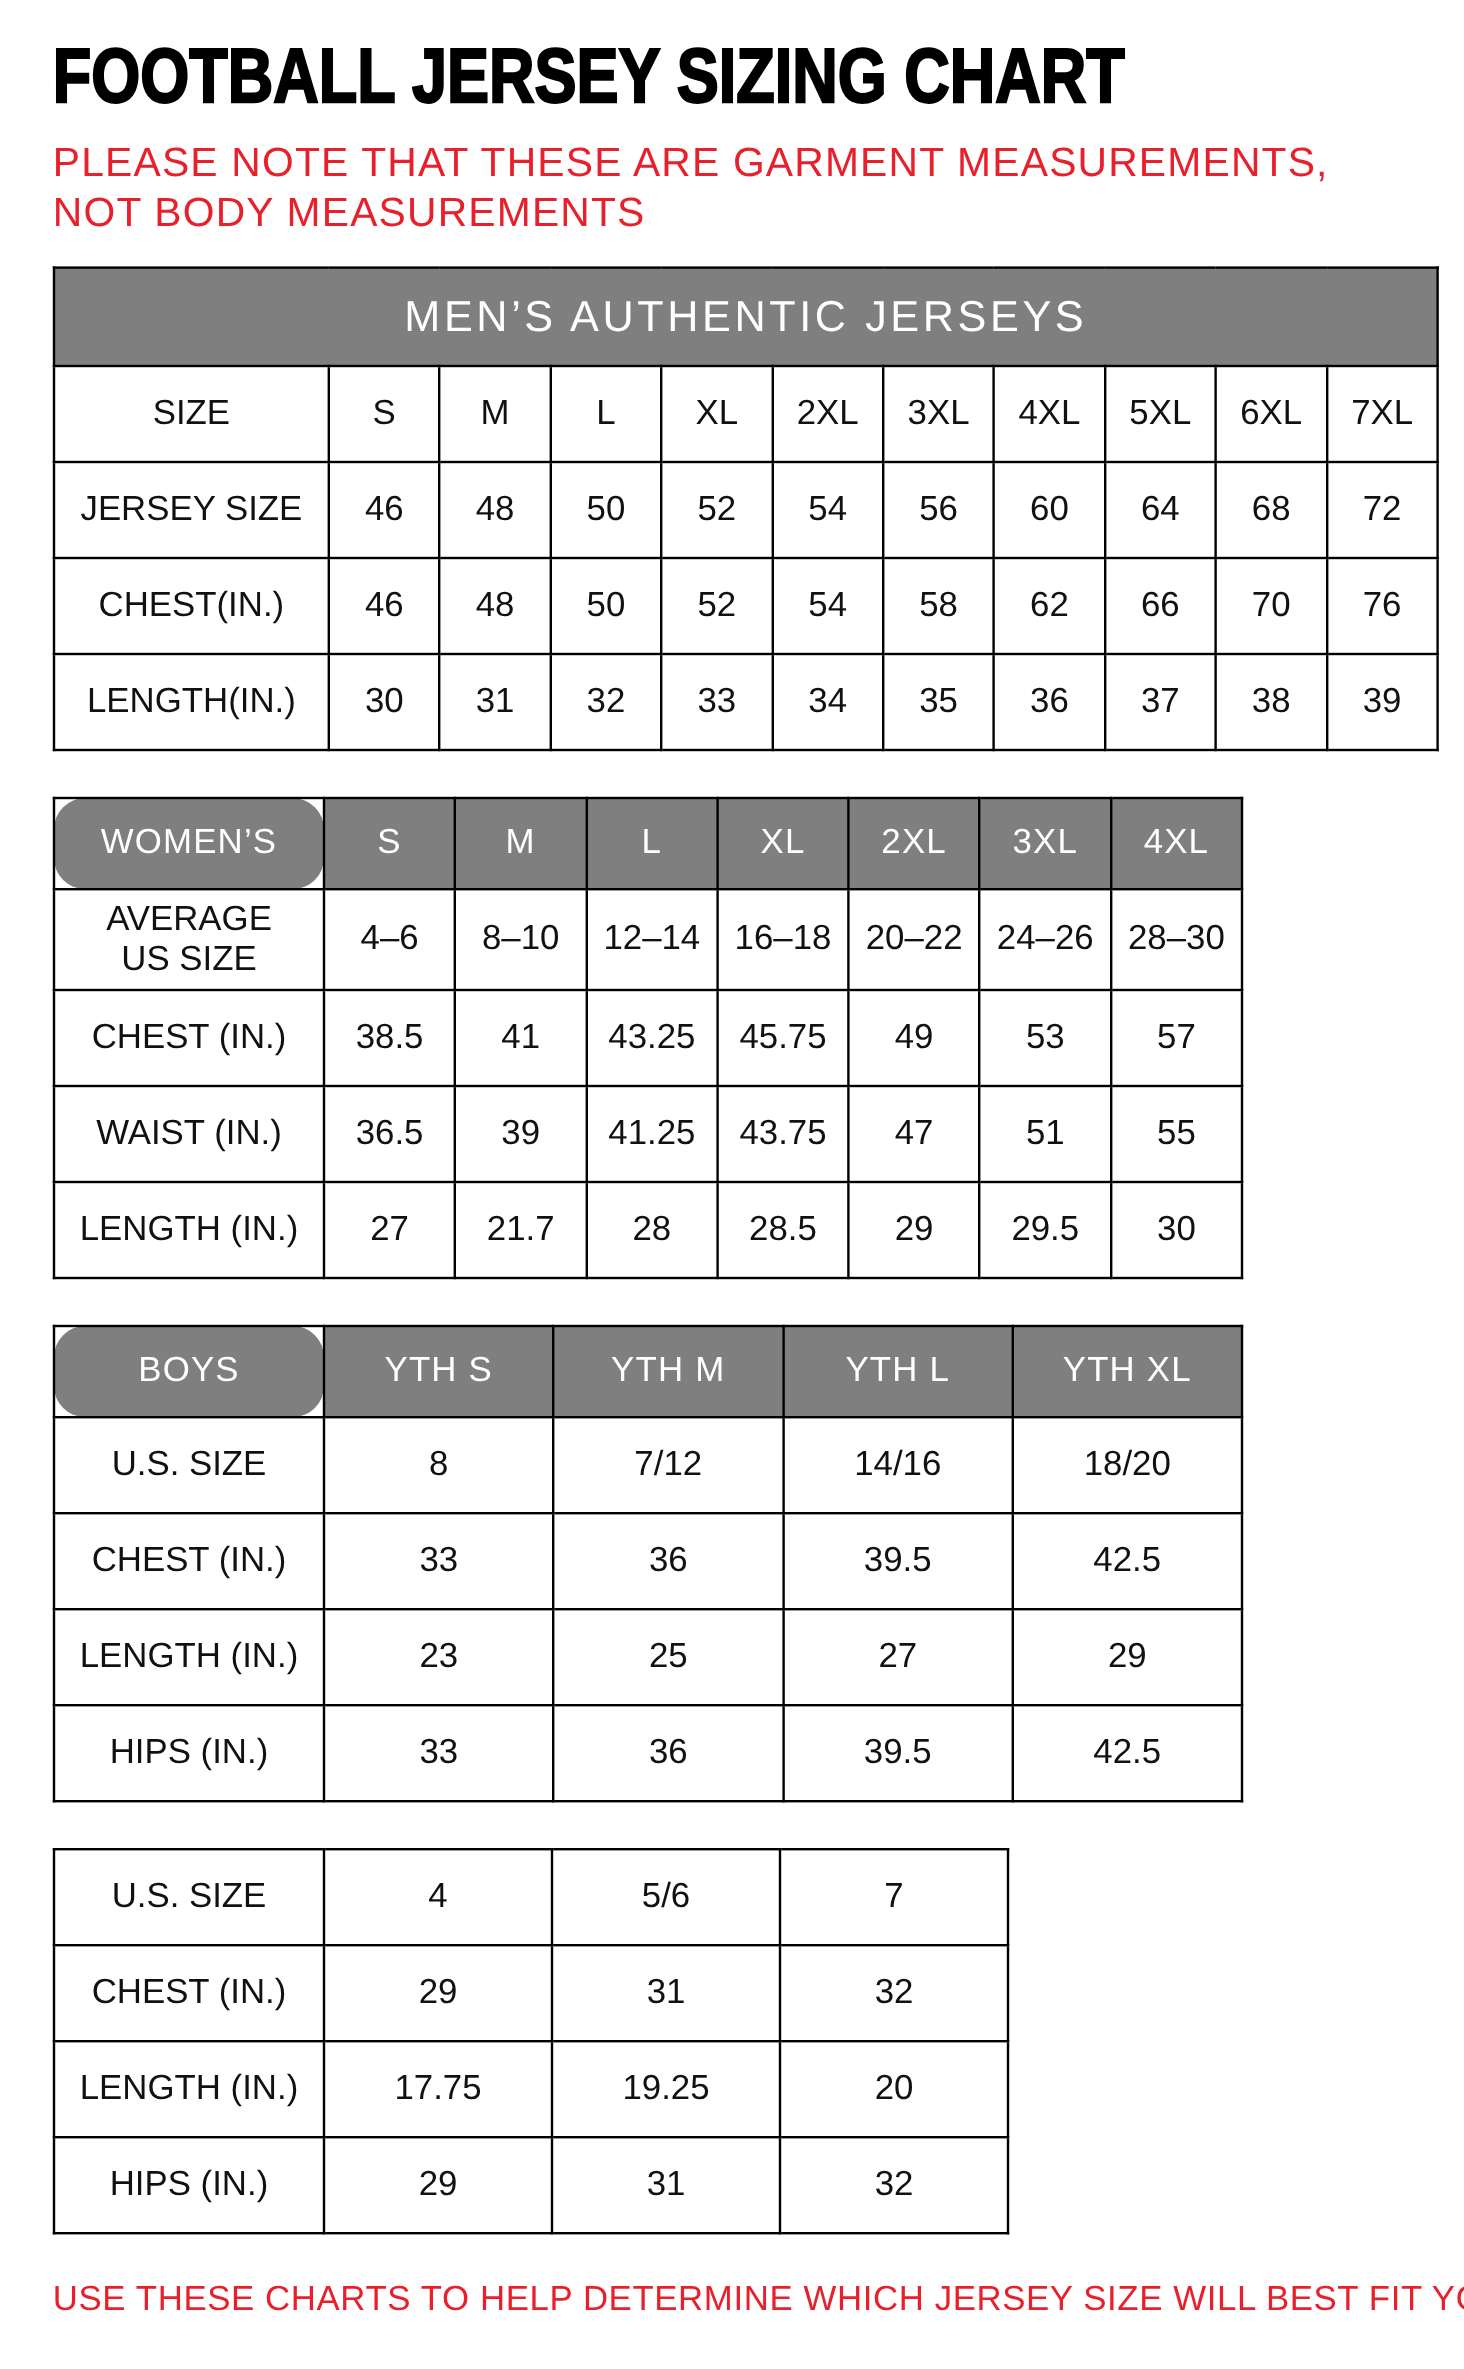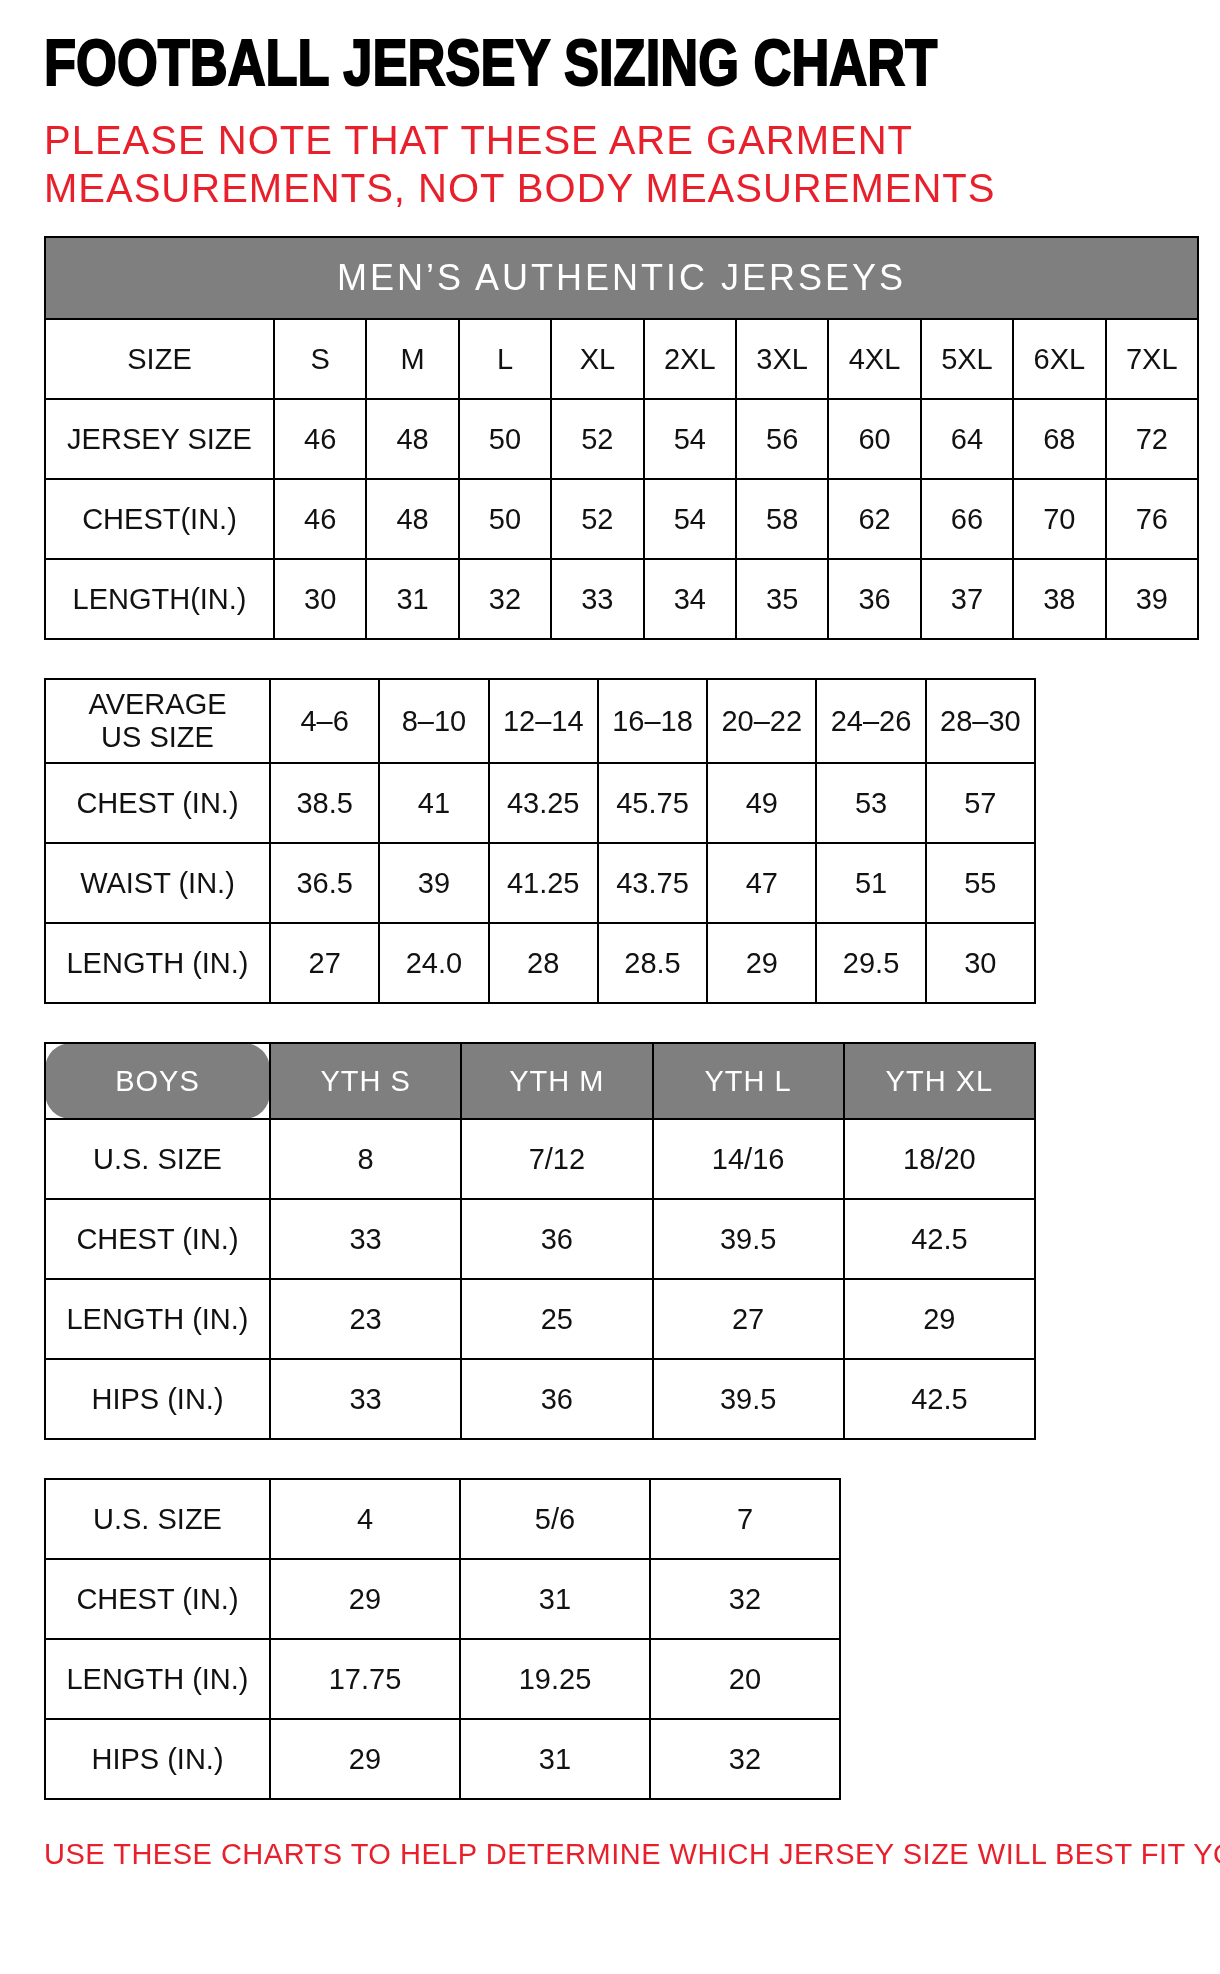--- a/index.html
+++ b/index.html
@@ -23,21 +23,21 @@
     letter-spacing: 0px;
     color: #000000;
     -webkit-text-stroke: 2px #000000;
     transform: scaleX(0.82);
     transform-origin: left center;
     white-space: nowrap;
   }
   .note {
     margin: 0 0 24px 0;
     max-width: 1100px;
-    font-size: 40px;
+    font-size: 34px;
     line-height: 1.2;
     letter-spacing: 1px;
     color: var(--accent, #e8202c);
   }
   .table-wrap { margin-bottom: 38px; }
   .size-table {
     border-collapse: collapse;
     table-layout: fixed;
   }
   .size-table th, .size-table td {
@@ -173,20 +173,30 @@
           <col class="label-col">
           <col>
           <col>
           <col>
           <col>
           <col>
           <col>
           <col>
         </colgroup>
         <tbody>
+          <tr class="gray-row">
+            <th class="label">WOMEN’S</th>
+            <th>S</th>
+            <th>M</th>
+            <th>L</th>
+            <th>XL</th>
+            <th>2XL</th>
+            <th>3XL</th>
+            <th>4XL</th>
+          </tr>
           <tr class="data-row">
             <td class="label">AVERAGE
 US SIZE</td>
             <td>4–6</td>
             <td>8–10</td>
             <td>12–14</td>
             <td>16–18</td>
             <td>20–22</td>
             <td>24–26</td>
             <td>28–30</td>
@@ -207,21 +217,21 @@
             <td>39</td>
             <td>41.25</td>
             <td>43.75</td>
             <td>47</td>
             <td>51</td>
             <td>55</td>
           </tr>
           <tr class="data-row">
             <td class="label">LENGTH (IN.)</td>
             <td>27</td>
-            <td>24.0</td>
+            <td>21.7</td>
             <td>28</td>
             <td>28.5</td>
             <td>29</td>
             <td>29.5</td>
             <td>30</td>
           </tr>
         </tbody>
       </table>
     </section>
   <section class="table-wrap boys">

